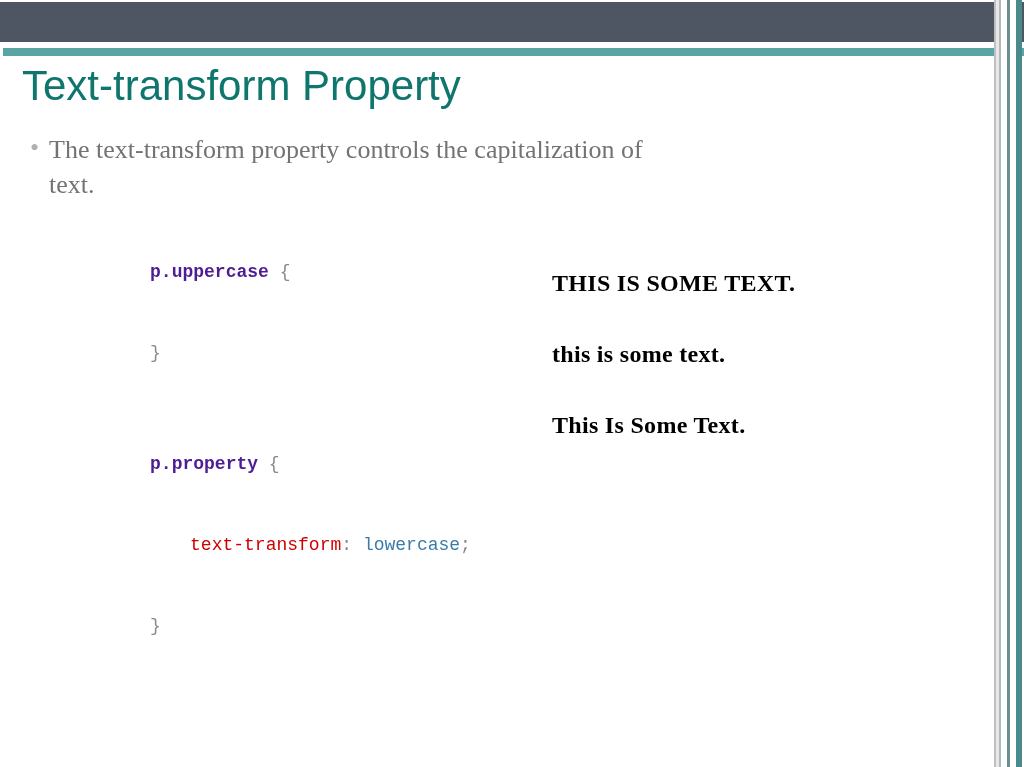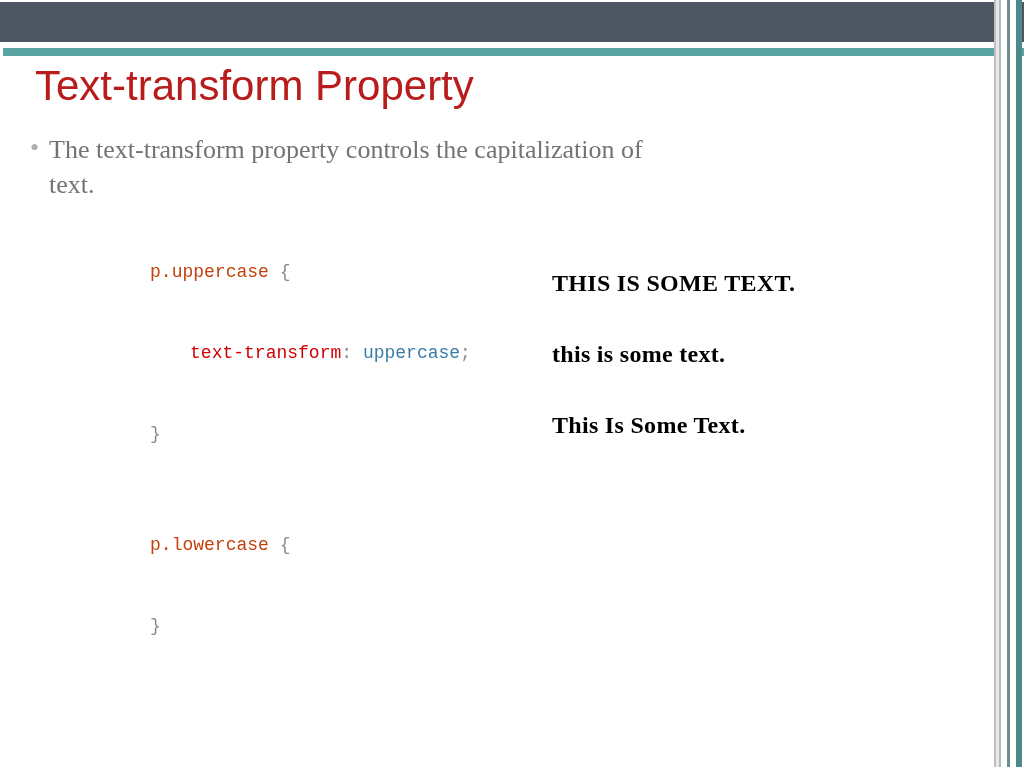--- a/index.html
+++ b/index.html
@@ -54,22 +54,22 @@
       position: absolute;
       top: 48px;
       left: 3px;
       right: 0;
       height: 8px;
       background: #5aa4a4;
     }
     .slide-title {
       font-family: 'Trebuchet MS', 'Segoe UI', Arial, sans-serif;
       font-size: 42px;
-      color: #b91c1c;
-      margin: 18px 0 0 35px;
+      color: #0f766e;
+      margin: 18px 0 0 22px;
       font-weight: 400;
     }
     .content {
       margin: 22px 0 0 30px;
     }
     .bullet-row {
       display: flex;
       align-items: flex-start;
     }
     .bullet {
@@ -96,21 +96,22 @@
       margin-left: 12px;
       width: 450px;
     }
     .code-block {
       margin-bottom: 30px;
     }
     .code-line {
       white-space: pre;
     }
     .selector {
-      color: #c2410c;
+      color: #4c1d95;
+      font-weight: bold;
     }
     .brace {
       color: #8a8a8a;
     }
     .prop {
       color: #d00000;
     }
     .colon {
       color: #8a8a8a;
     }
@@ -162,30 +163,30 @@
 
   <div class="columns">
 
     <div class="code-col">
 
       <div class="code-block">
         <div class="code-line">
           <span class="selector">p.uppercase</span><span class="brace"> {</span>
         </div>
         <div class="code-line">
-          <span class="indent"></span><span class="prop">text-transform</span><span class="colon">: </span><span class="val">uppercase</span><span class="semi">;</span>
-        </div>
-        <div class="code-line">
           <span class="brace">}</span>
         </div>
       </div>
 
       <div class="code-block">
         <div class="code-line">
-          <span class="selector">p.lowercase</span><span class="brace"> {</span>
+          <span class="selector">p.property</span><span class="brace"> {</span>
+        </div>
+        <div class="code-line">
+          <span class="indent"></span><span class="prop">text-transform</span><span class="colon">: </span><span class="val">lowercase</span><span class="semi">;</span>
         </div>
         <div class="code-line">
           <span class="brace">}</span>
         </div>
       </div>
 
     </div>
 
     <div class="output-col">
       <div class="output-line">THIS IS SOME TEXT.</div>

